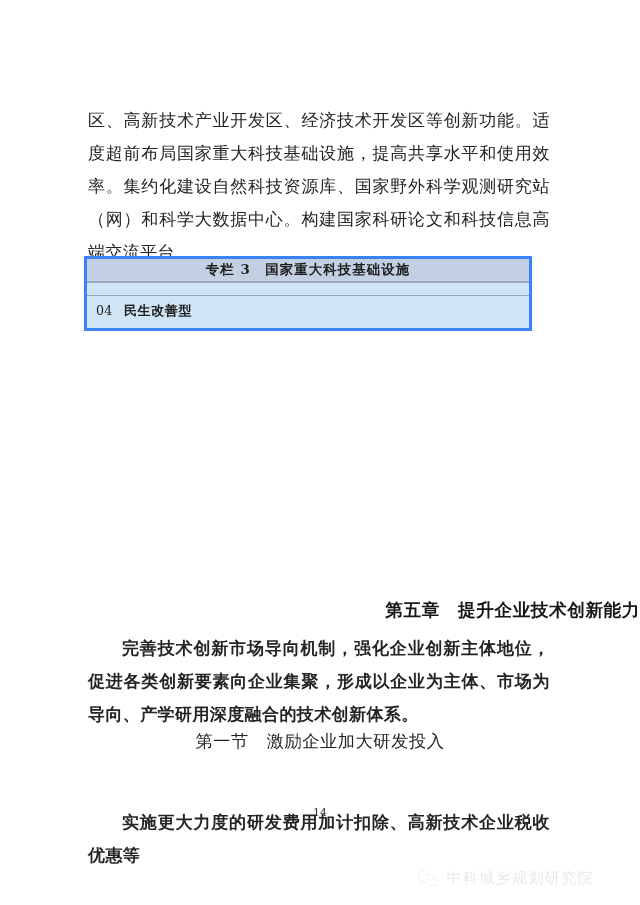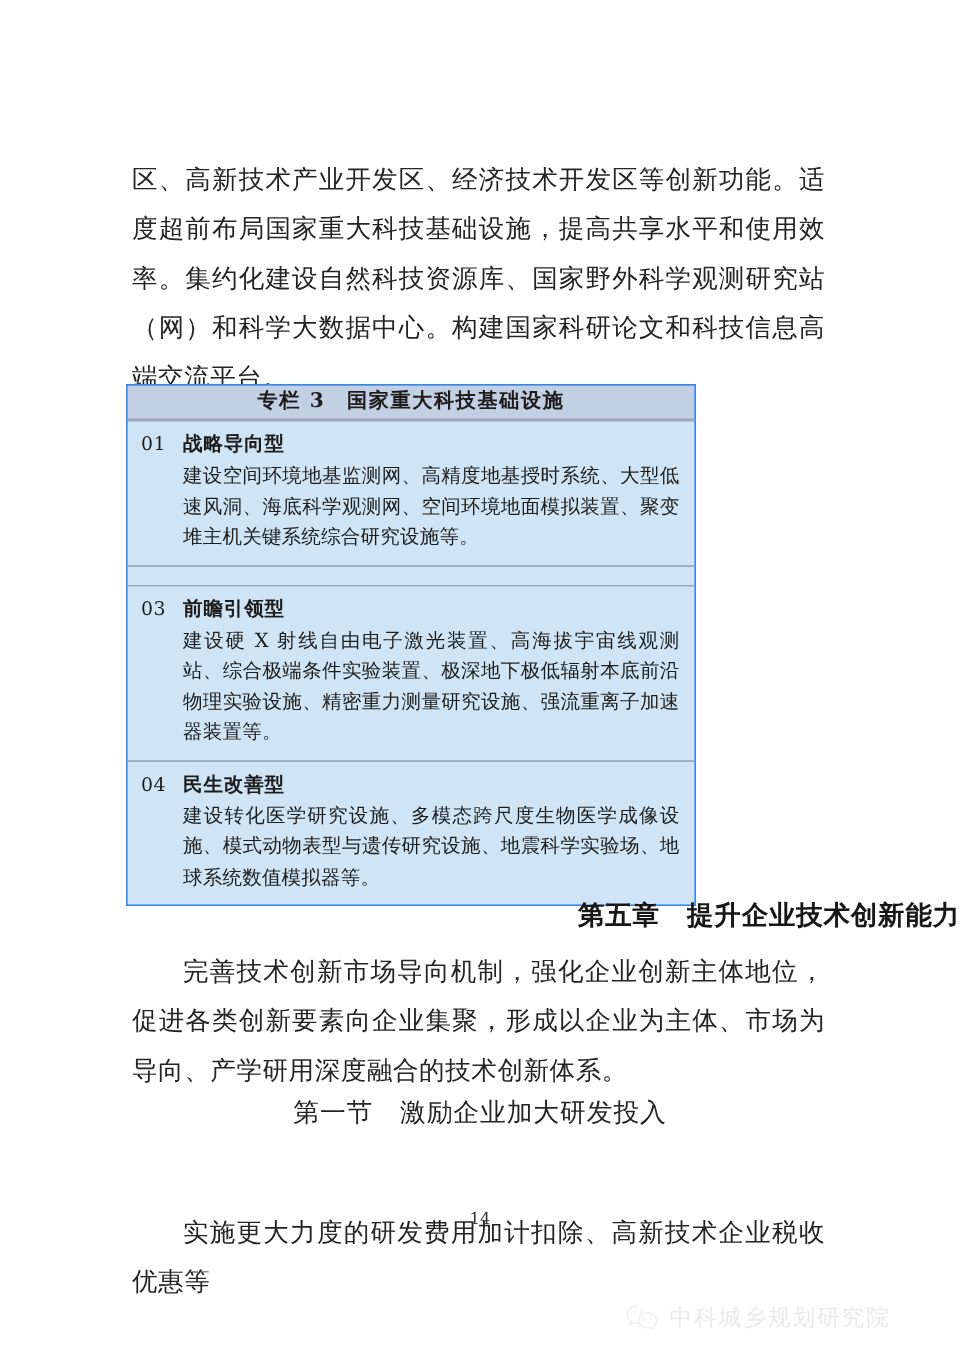--- a/index.html
+++ b/index.html
@@ -37,32 +37,32 @@
   p.body-para {
     margin: 0;
     font-size: 17px;
     line-height: 33px;
     letter-spacing: 0.4px;
     text-align: justify;
     text-justify: inter-ideograph;
     color: #242424;
     font-family: "DejaVu Serif", "Liberation Serif", serif;
   }
-  p.body-para.indent { text-indent: 2em; }
+  p.body-para.indent { text-indent: 2em; font-weight: bold; }
 
   
   .callout-table {
     position: absolute;
     left: 84px;
     top: 256px;
-    width: 380px;
-    border: 1px solid #3b82f6;
+    width: 448px;
+    border: 3px solid #3b82f6;
     border-collapse: collapse;
     box-sizing: border-box;
-    background: #0369a1;
+    background: #fdba74;
   }
   .callout-header {
     background: #c3d0e4;
     border-bottom: 1px solid #9aa9bd;
     text-align: center;
     font-size: 13.4px;
     font-weight: bold;
     letter-spacing: 1.1px;
     color: #1d1d1d;
     padding: 3px 0 4px 0;
@@ -191,42 +191,29 @@
 <div class="page">
 
   <div class="content">
     <p class="body-para">区、高新技术产业开发区、经济技术开发区等创新功能。适度超前布局国家重大科技基础设施，提高共享水平和使用效率。集约化建设自然科技资源库、国家野外科学观测研究站（网）和科学大数据中心。构建国家科研论文和科技信息高端交流平台。</p>
   </div>
 
   <div class="callout-table">
 
     <div class="callout-header">专栏 3　国家重大科技基础设施</div>
 
-    <div class="callout-row">
-      <span class="row-head">
-        <span class="row-num">01</span><span class="row-title">战略导向型</span>
-      </span>
-      <span class="row-body">建设空间环境地基监测网、高精度地基授时系统、大型低速风洞、海底科学观测网、空间环境地面模拟装置、聚变堆主机关键系统综合研究设施等。</span>
-    </div>
 
     <div class="callout-row">
     </div>
 
-    <div class="callout-row">
-      <span class="row-head">
-        <span class="row-num">03</span><span class="row-title">前瞻引领型</span>
-      </span>
-      <span class="row-body">建设硬 X 射线自由电子激光装置、高海拔宇宙线观测站、综合极端条件实验装置、极深地下极低辐射本底前沿物理实验设施、精密重力测量研究设施、强流重离子加速器装置等。</span>
-    </div>
 
     <div class="callout-row">
       <span class="row-head">
         <span class="row-num">04</span><span class="row-title">民生改善型</span>
       </span>
-      <span class="row-body">建设转化医学研究设施、多模态跨尺度生物医学成像设施、模式动物表型与遗传研究设施、地震科学实验场、地球系统数值模拟器等。</span>
     </div>
 
   </div>
 
   <div class="chapter-heading">第五章　提升企业技术创新能力</div>
 
   <div class="para-after-chapter">
     <p class="body-para indent">完善技术创新市场导向机制，强化企业创新主体地位，促进各类创新要素向企业集聚，形成以企业为主体、市场为导向、产学研用深度融合的技术创新体系。</p>
   </div>
 

